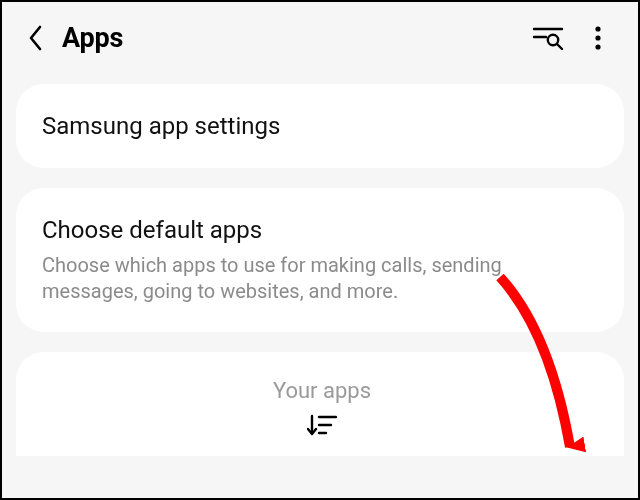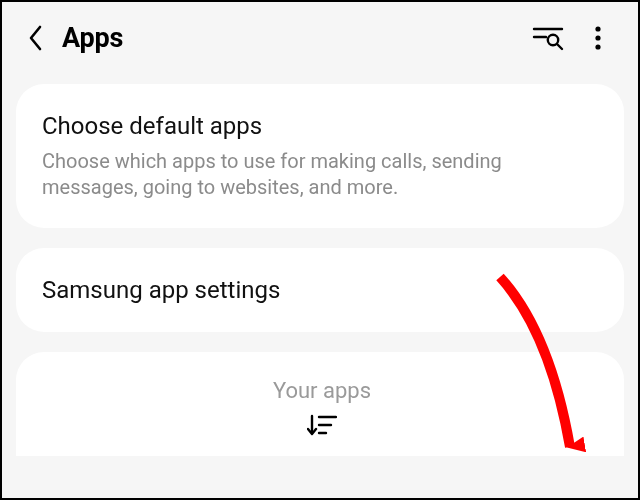--- a/index.html
+++ b/index.html
@@ -124,27 +124,27 @@
     </div>
     <div class="hdr-icon">
       <svg width="8" height="26" viewBox="0 0 8 26">
         <circle cx="4" cy="4" r="2.6" fill="#000"></circle>
         <circle cx="4" cy="13" r="2.6" fill="#000"></circle>
         <circle cx="4" cy="22" r="2.6" fill="#000"></circle>
       </svg>
     </div>
   </div>
 
+  <div class="card single">
+    <div class="card-title">Samsung app settings</div>
+  </div>
+
   <div class="card">
     <div class="card-title">Choose default apps</div>
     <div class="card-sub">Choose which apps to use for making calls, sending messages, going to websites, and more.</div>
-  </div>
-
-  <div class="card single">
-    <div class="card-title">Samsung app settings</div>
   </div>
 
   <div class="section">
     <div class="section-label">Your apps</div>
     <div class="dots"></div>
     <div class="filter-btn">
       <svg width="30" height="24" viewBox="0 0 30 24">
         <line x1="5" y1="3" x2="5" y2="20" stroke="#000" stroke-width="2.4" stroke-linecap="round"></line>
         <polyline points="1,16 5,21 9,16" fill="none" stroke="#000" stroke-width="2.4" stroke-linecap="round" stroke-linejoin="round"></polyline>
         <line x1="12" y1="4" x2="29" y2="4" stroke="#000" stroke-width="2.4" stroke-linecap="round"></line>

